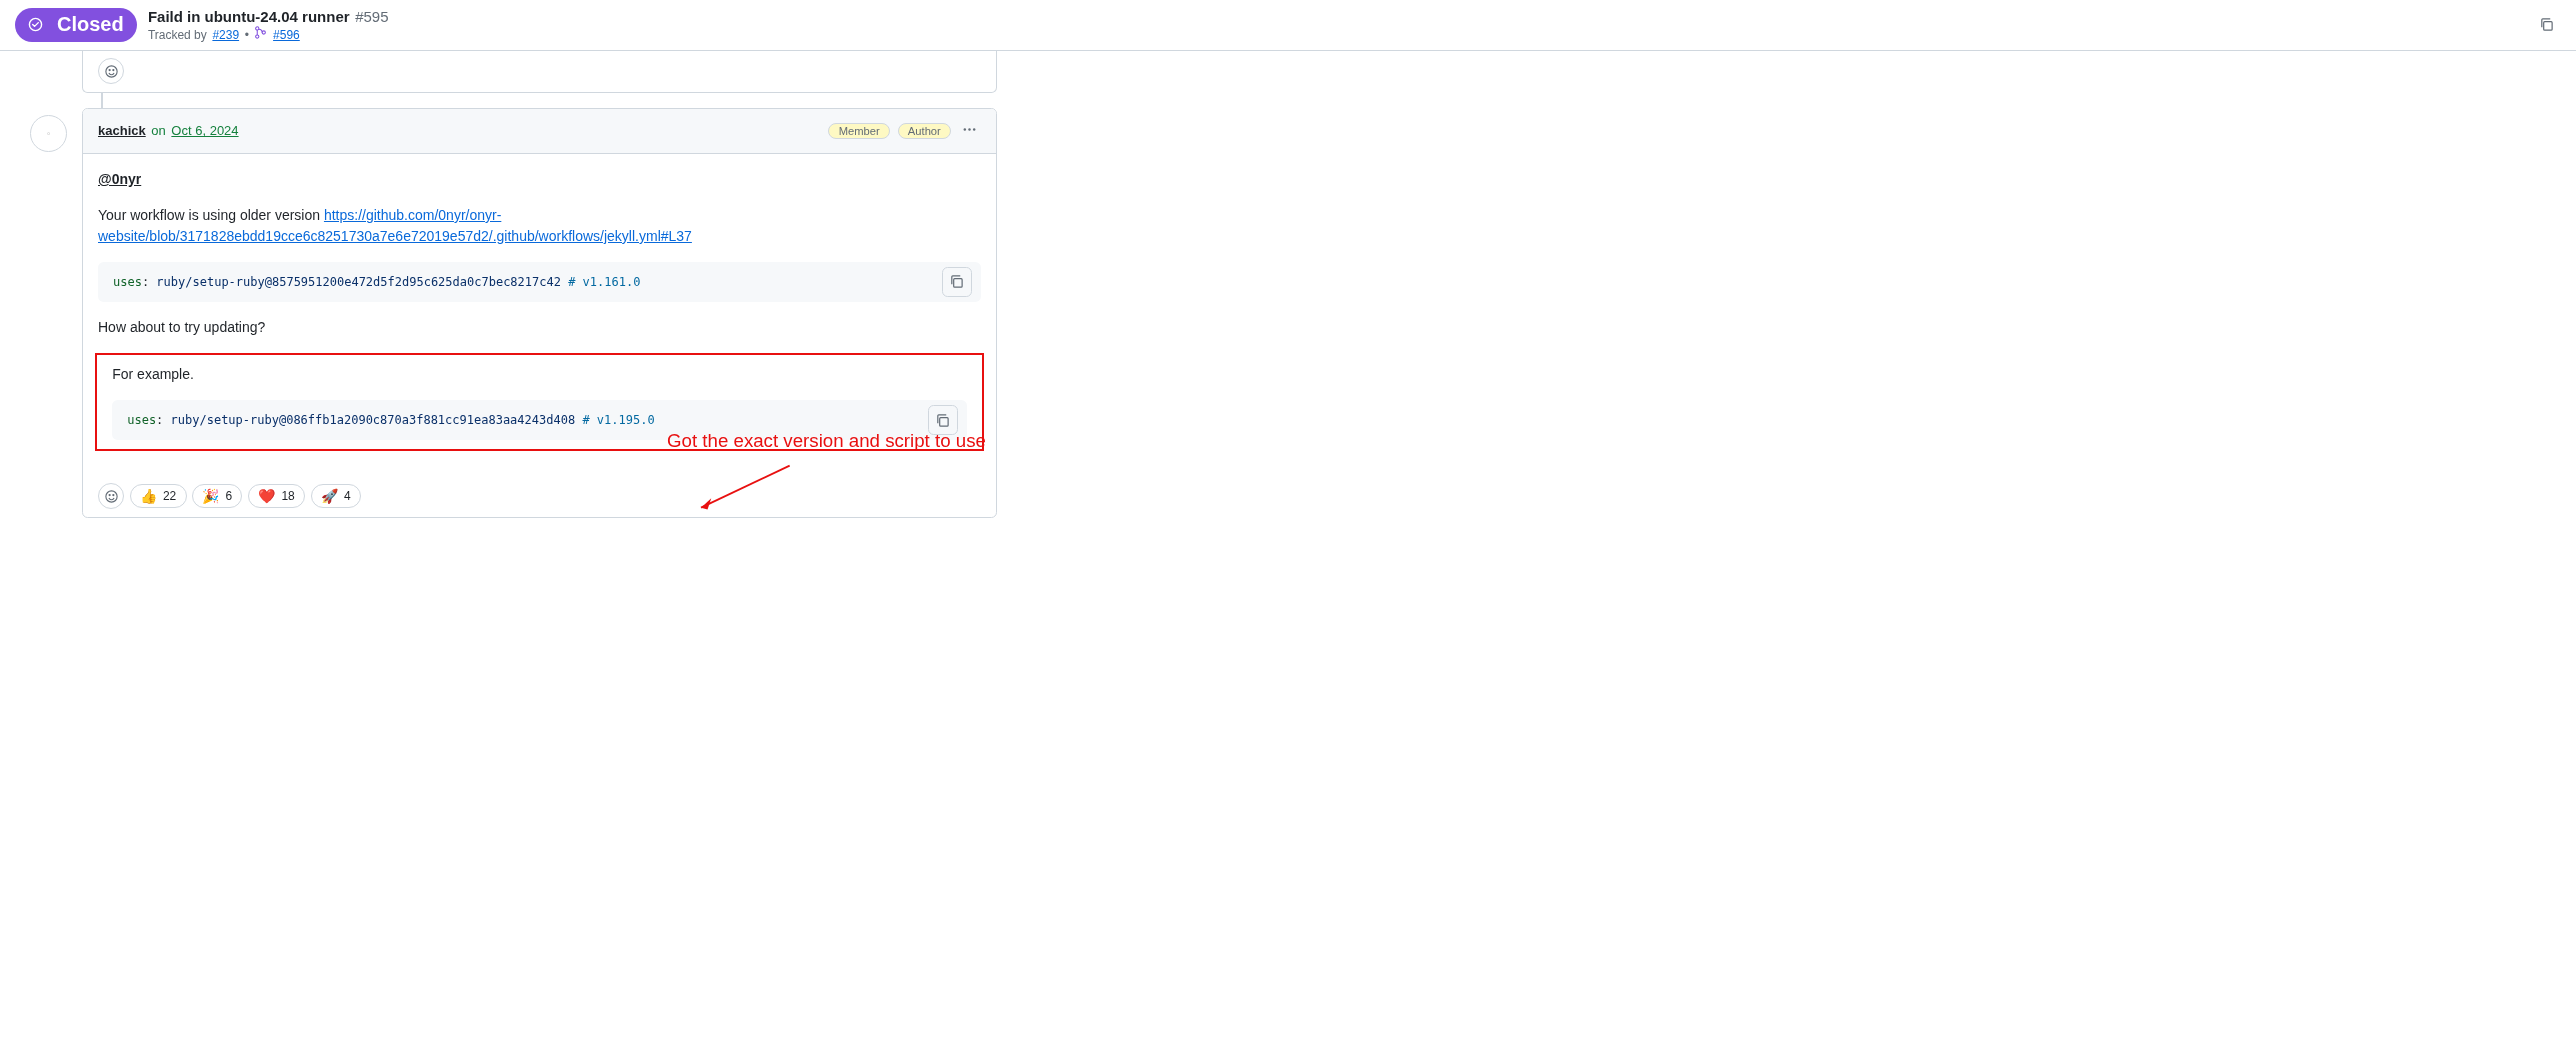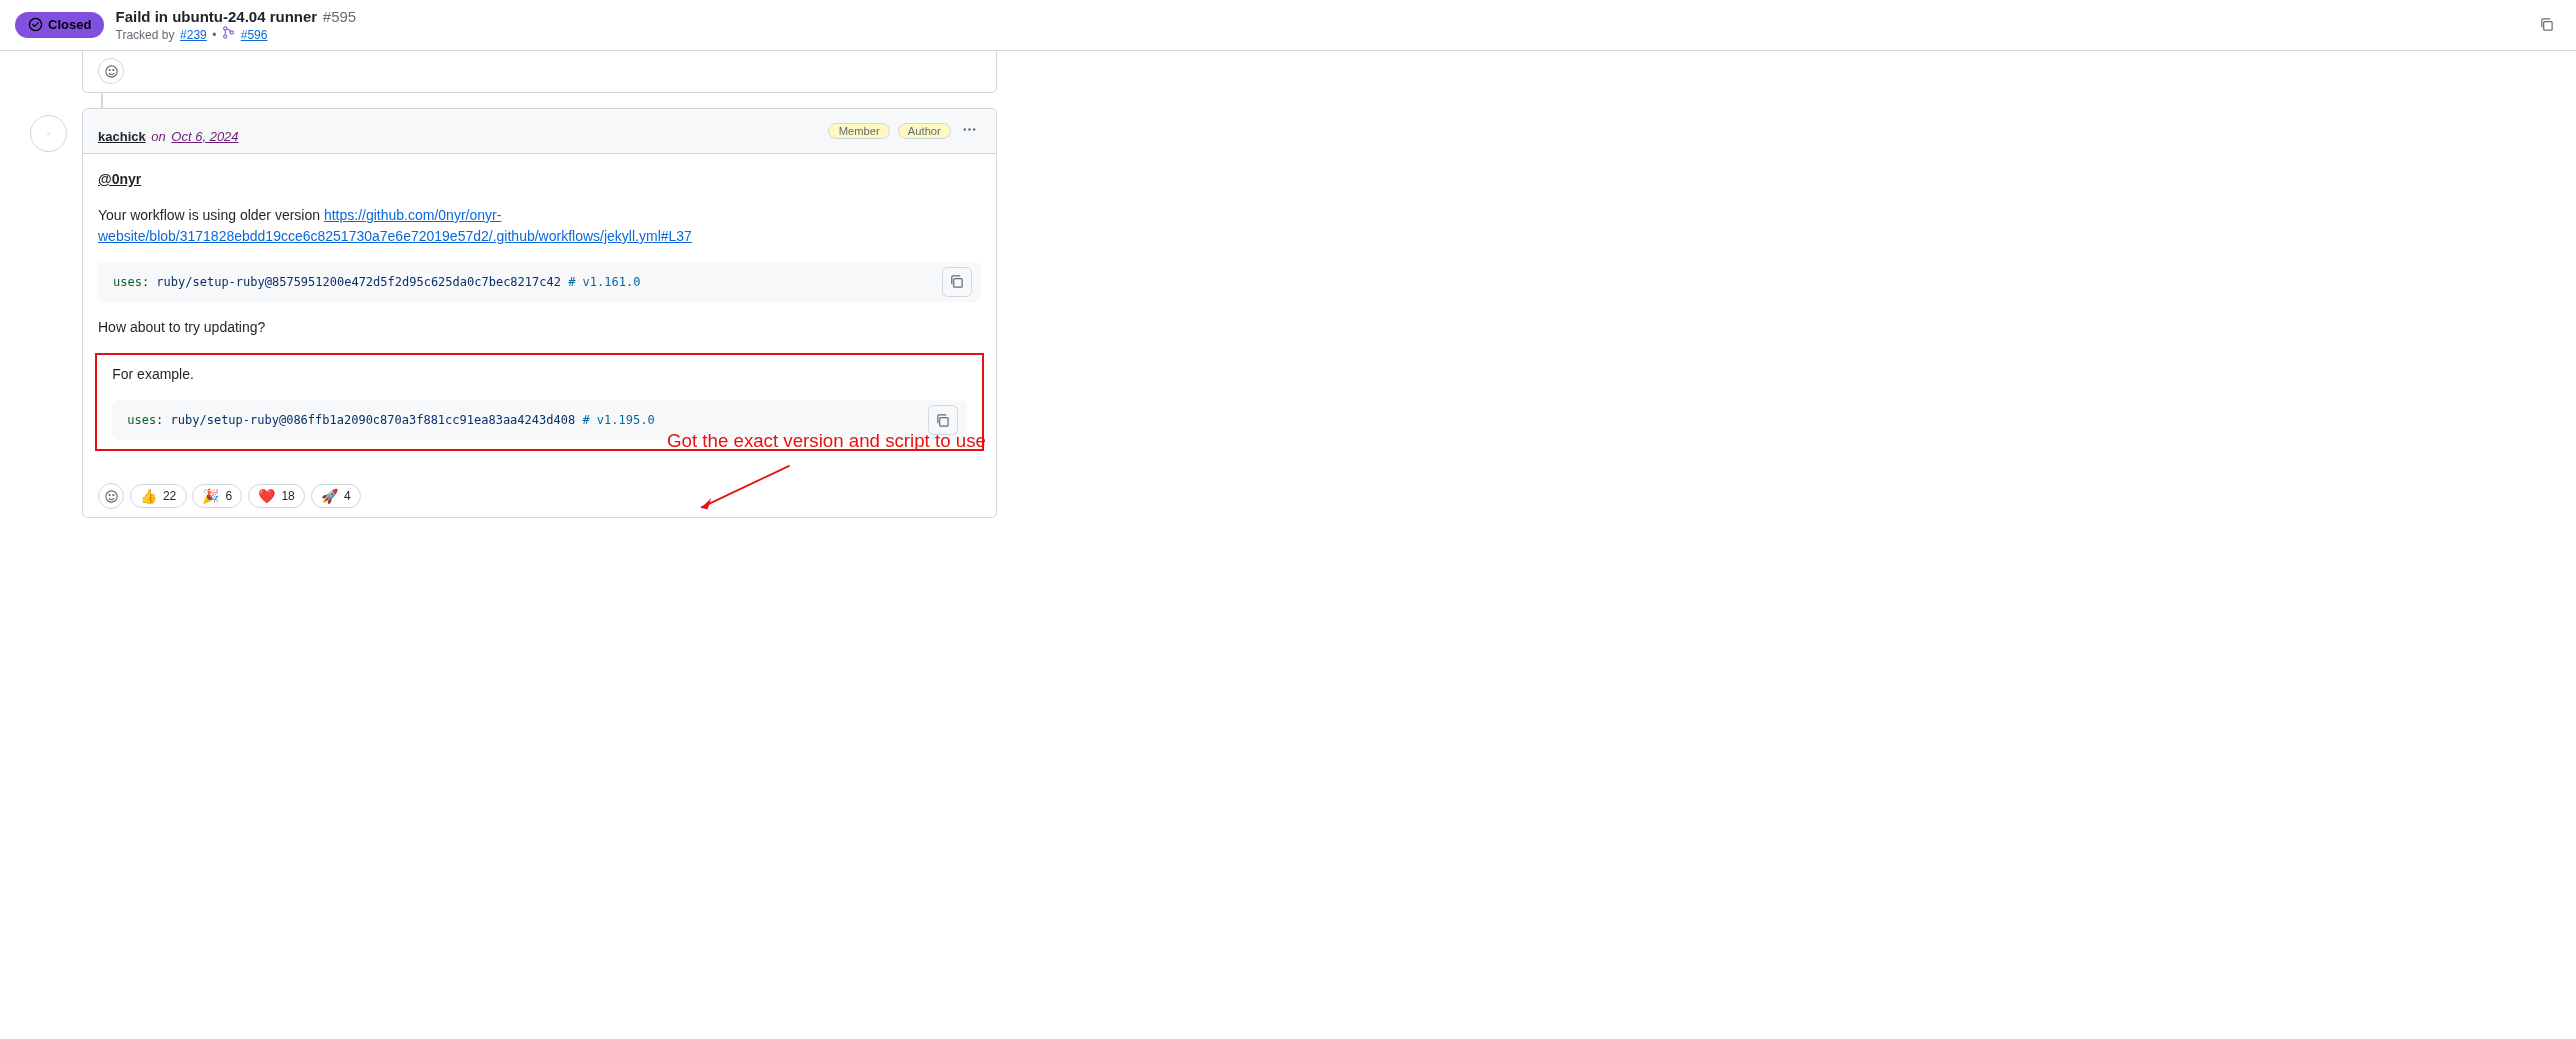--- a/index.html
+++ b/index.html
@@ -16,27 +16,27 @@
     .header-bar {
       display: flex;
       align-items: center;
       padding: 7.5px 15px;
       border-bottom: 0.9px solid #d0d7de;
       gap: 11.2px;
     }
     .status-badge {
       display: inline-flex;
       align-items: center;
-      gap: 5px;
+      gap: 14px;
       background: #8250df;
-      color: #000000;
+      color: #ffffff;
       border-radius: 932px;
       padding: 5.6px 13px;
       font-weight: 600;
-      font-size: 13px;
+      font-size: 20px;
     }
     .status-badge svg {
       width: 15px;
       height: 15px;
     }
     .header-content {
       flex: 1;
     }
     .header-title-row {
       display: flex;
@@ -146,30 +146,29 @@
     .comment-box {
       border: 0.9px solid #d0d7de;
       border-radius: 5.6px;
       overflow: hidden;
     }
     .comment-header {
       background: #f6f8fa;
       border-bottom: 0.9px solid #d0d7de;
       padding: 9.3px 15px;
       display: flex;
-      align-items: flex-end;
+      align-items: center;
       gap: 5.6px;
     }
     .comment-author {
       font-weight: 600;
       color: #1f2328;
     }
     .comment-date {
-      color: #701a75;
-      font-style: italic;
+      color: #15803d;
     }
     .comment-header-right {
       margin-left: auto;
       display: flex;
       align-items: center;
       gap: 7.5px;
     }
     .role-badge {
       border: 0.9px solid #d0d7de;
       border-radius: 932px;

